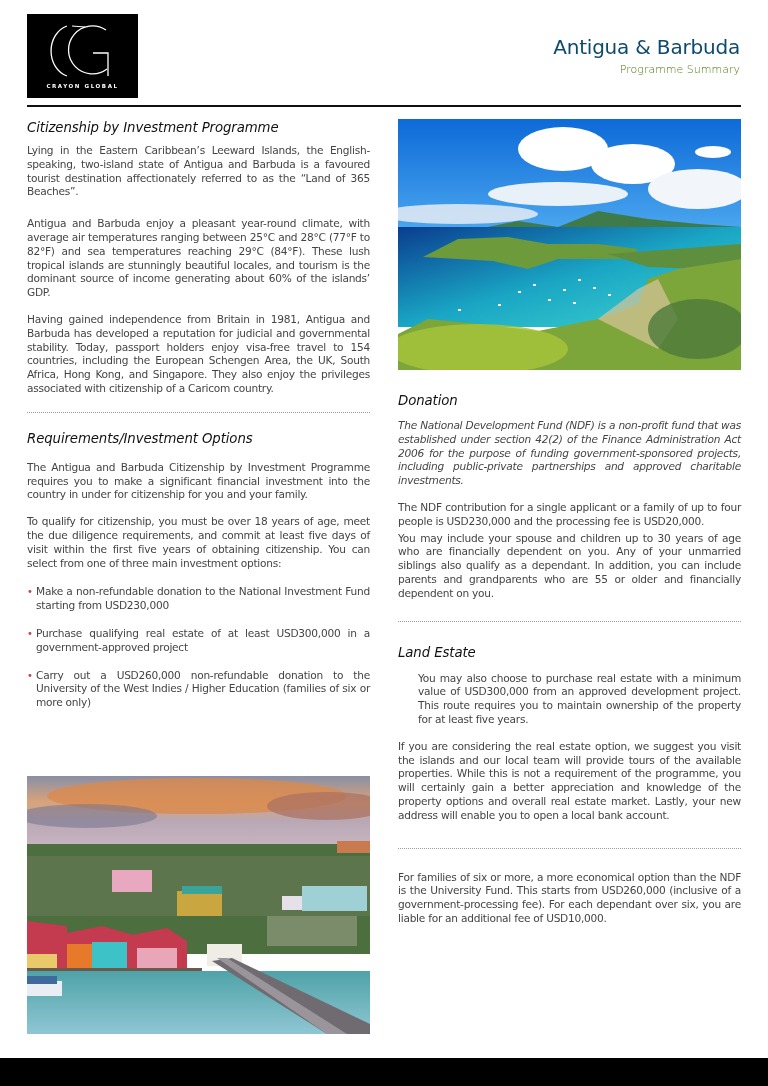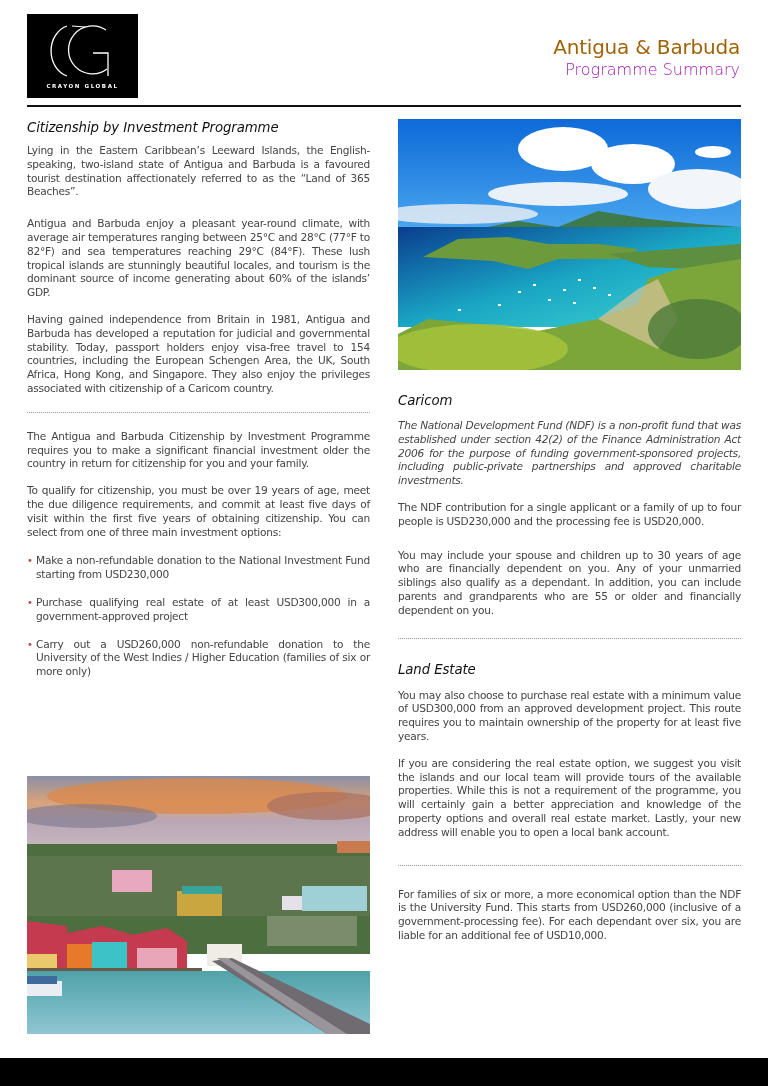--- a/index.html
+++ b/index.html
@@ -11,22 +11,22 @@
     background: #000; color: #fff;
   }
   .logo svg { position: absolute; left: 0; top: 0; }
   .logo-text {
     position: absolute; left: 0; right: 0; top: 69px; text-align: center;
     font-family: "DejaVu Sans", sans-serif; font-size: 5.5px; font-weight: bold;
     letter-spacing: 1.6px; color: #fff;
   }
 
   .title-block { position: absolute; right: 28px; top: 34px; text-align: right; }
-  .title { font-family: "DejaVu Sans", sans-serif; font-size: 20px; font-weight: 500; color: #a16207; letter-spacing: -0.2px; line-height: 26px; }
-  .subtitle { font-family: "DejaVu Sans", sans-serif; font-size: 16px; color: #a21caf; font-weight: 300; line-height: 20px; }
+  .title { font-family: "DejaVu Sans", sans-serif; font-size: 20px; font-weight: 500; color: #0c4a6e; letter-spacing: -0.2px; line-height: 26px; }
+  .subtitle { font-family: "DejaVu Sans", sans-serif; font-size: 11px; color: #4d7c0f; font-weight: 300; line-height: 20px; }
 
   .header-rule { position: absolute; left: 27px; right: 27px; top: 105px; height: 1.5px; background: #111; }
 
   .col { position: absolute; width: 343px; }
   .col-left { left: 27px; top: 119px; }
   .col-right { left: 398px; top: 119px; }
 
   h2 {
     font-family: "DejaVu Sans", sans-serif; font-weight: normal;
     font-size: 13.3px; color: #111; line-height: 18px; letter-spacing: -0.1px; font-style: italic;
@@ -76,22 +76,23 @@
   <section>
     <h2>Citizenship by Investment Programme</h2>
     <p class="body" style="margin-top:7px;">Lying in the Eastern Caribbean’s Leeward Islands, the English-speaking, two-island state of Antigua and Barbuda is a favoured tourist destination affectionately referred to as the “Land of 365 Beaches”.</p>
     <p class="body" style="margin-top:18px;">Antigua and Barbuda enjoy a pleasant year-round climate, with average air temperatures ranging between 25°C and 28°C (77°F to 82°F) and sea temperatures reaching 29°C (84°F). These lush tropical islands are stunningly beautiful locales, and tourism is the dominant source of income generating about 60% of the islands’ GDP.</p>
     <p class="body" style="margin-top:13px;">Having gained independence from Britain in 1981, Antigua and Barbuda has developed a reputation for judicial and governmental stability. Today, passport holders enjoy visa-free travel to 154 countries, including the European Schengen Area, the UK, South Africa, Hong Kong, and Singapore. They also enjoy the privileges associated with citizenship of a Caricom country.</p>
   </section>
 
   <div class="dotted" style="margin-top:16px;"></div>
 
   <section style="margin-top:17px;">
-    <p class="body" style="margin-top:13px;">The Antigua and Barbuda Citizenship by Investment Programme requires you to make a significant financial investment older the country in return for citizenship for you and your family.</p>
-    <p class="body" style="margin-top:13px;">To qualify for citizenship, you must be over 19 years of age, meet the due diligence requirements, and commit at least five days of visit within the first five years of obtaining citizenship. You can select from one of three main investment options:</p>
+    <h2>Requirements/Investment Options</h2>
+    <p class="body" style="margin-top:13px;">The Antigua and Barbuda Citizenship by Investment Programme requires you to make a significant financial investment into the country in under for citizenship for you and your family.</p>
+    <p class="body" style="margin-top:13px;">To qualify for citizenship, you must be over 18 years of age, meet the due diligence requirements, and commit at least five days of visit within the first five years of obtaining citizenship. You can select from one of three main investment options:</p>
     <ul class="bullets" style="margin-top:15px;">
       <li>
         <span class="dot">•</span>
         <span>Make a non-refundable donation to the National Investment Fund starting from USD230,000</span>
       </li>
       <li style="margin-top:14px;">
         <span class="dot">•</span>
         <span>Purchase qualifying real estate of at least USD300,000 in a government-approved project</span>
       </li>
       <li style="margin-top:14px;">
@@ -184,31 +185,31 @@
       <rect x="175" y="183" width="3" height="2"></rect>
         <rect x="100" y="185" width="3" height="2"></rect>
       <rect x="60" y="190" width="3" height="2"></rect>
         <rect x="210" y="175" width="3" height="2"></rect>
     </g>
   </svg>
 </div>
 
 <div class="col col-right" style="top:392px;">
   <section>
-    <h2>Caricom</h2>
+    <h2>Donation</h2>
     <p class="body" style="margin-top:9px;font-style:italic;">The National Development Fund (NDF) is a non-profit fund that was established under section 42(2) of the Finance Administration Act 2006 for the purpose of funding government-sponsored projects, including public-private partnerships and approved charitable investments.</p>
     <p class="body" style="margin-top:13px;">The NDF contribution for a single applicant or a family of up to four people is USD230,000 and the processing fee is USD20,000.</p>
-    <p class="body" style="margin-top:20px;">You may include your spouse and children up to 30 years of age who are financially dependent on you. Any of your unmarried siblings also qualify as a dependant. In addition, you can include parents and grandparents who are 55 or older and financially dependent on you.</p>
+    <p class="body" style="margin-top:3px;">You may include your spouse and children up to 30 years of age who are financially dependent on you. Any of your unmarried siblings also qualify as a dependant. In addition, you can include parents and grandparents who are 55 or older and financially dependent on you.</p>
   </section>
 
   <div class="dotted" style="margin-top:20px;"></div>
 
   <section style="margin-top:22px;">
     <h2>Land Estate</h2>
-    <p class="body" style="margin-top:10px;">You may also choose to purchase real estate with a minimum value of USD300,000 from an approved development project. This route requires you to maintain ownership of the property for at least five years.</p>
+    <p class="body" style="margin-top:10px;margin-left:20px;">You may also choose to purchase real estate with a minimum value of USD300,000 from an approved development project. This route requires you to maintain ownership of the property for at least five years.</p>
     <p class="body" style="margin-top:13px;">If you are considering the real estate option, we suggest you visit the islands and our local team will provide tours of the available properties. While this is not a requirement of the programme, you will certainly gain a better appreciation and knowledge of the property options and overall real estate market. Lastly, your new address will enable you to open a local bank account.</p>
   </section>
 
   <div class="dotted" style="margin-top:25px;"></div>
 
   <section style="margin-top:22px;">
     <p class="body" style="margin-top:2px;">For families of six or more, a more economical option than the NDF is the University Fund. This starts from USD260,000 (inclusive of a government-processing fee). For each dependant over six, you are liable for an additional fee of USD10,000.</p>
   </section>
 </div>
 

